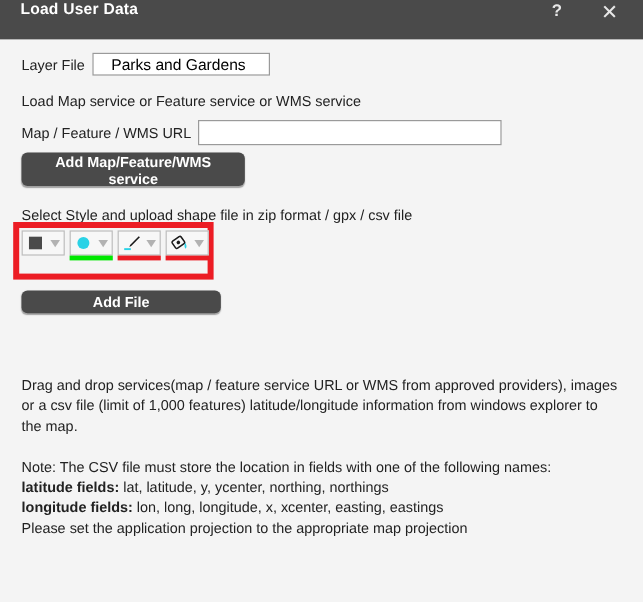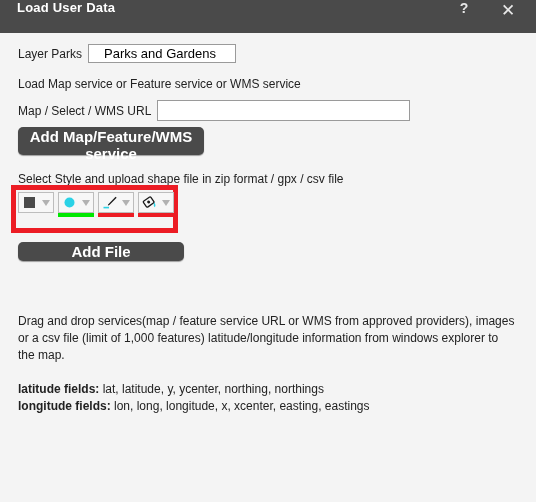--- a/index.html
+++ b/index.html
@@ -84,21 +84,21 @@
   #url-input {
     width: 253px;
     height: 21px;
   }
   .darkbtn {
     background: #4a4a4a;
     color: #ffffff;
     border: none;
     border-radius: 5px;
     font-family: "Liberation Sans", sans-serif;
-    font-size: 15px;
+    font-size: 12px;
     font-weight: bold;
     cursor: pointer;
     box-shadow: 0 1px 1px rgba(0,0,0,0.35);
   }
   #add-service-btn {
     position: absolute;
     left: 18px;
     top: 94px;
     width: 186px;
     height: 28px;
@@ -188,28 +188,28 @@
 
   <div class="titlebar">
     <span class="titlebar-title">Load User Data</span>
     <span class="titlebar-btn help">?</span>
     <span class="titlebar-btn close">✕</span>
   </div>
 
   <div class="content">
 
     <div class="row" style="left:18px; top:11px;">
-      <span class="lbl">Layer Parks</span>
+      <span class="lbl">Layer File</span>
       <input id="layer-name-input" class="txtinput" style="margin-left: 6px;" type="text" value="Parks and Gardens">
     </div>
 
     <div class="lbl hint1">Load Map service or Feature service or WMS service</div>
 
     <div class="row" style="left:18px; top:67px;">
-      <span class="lbl">Map / Select / WMS URL</span>
+      <span class="lbl">Map / Feature / WMS URL</span>
       <input id="url-input" class="txtinput" style="margin-left: 6px;" type="text" placeholder="">
     </div>
 
     <button id="add-service-btn" class="darkbtn">Add Map/Feature/WMS service</button>
 
     <div class="lbl hint2">Select Style and upload shape file in zip format / gpx / csv file</div>
 
     <div class="style-highlight"></div>
 
     <div class="style-bar">
@@ -268,18 +268,20 @@
         <div class="tool-underline" style="background:#ec1c24;"></div>
       </div>
 
     </div>
 
     <button id="add-file-btn" class="darkbtn">Add File</button>
 
     <div class="para" id="drag-text">Drag and drop services(map / feature service URL or WMS from approved providers), images or a csv file (limit of 1,000 features) latitude/longitude information from windows explorer to the map.</div>
 
     <div class="para" id="note-block">
+      <div>Note: The CSV file must store the location in fields with one of the following names:</div>
       <div><b>latitude fields:</b><span> lat, latitude, y, ycenter, northing, northings</span></div>
       <div><b>longitude fields:</b><span> lon, long, longitude, x, xcenter, easting, eastings</span></div>
+      <div>Please set the application projection to the appropriate map projection</div>
     </div>
 
   </div>
 </div>
 
 </body></html>

